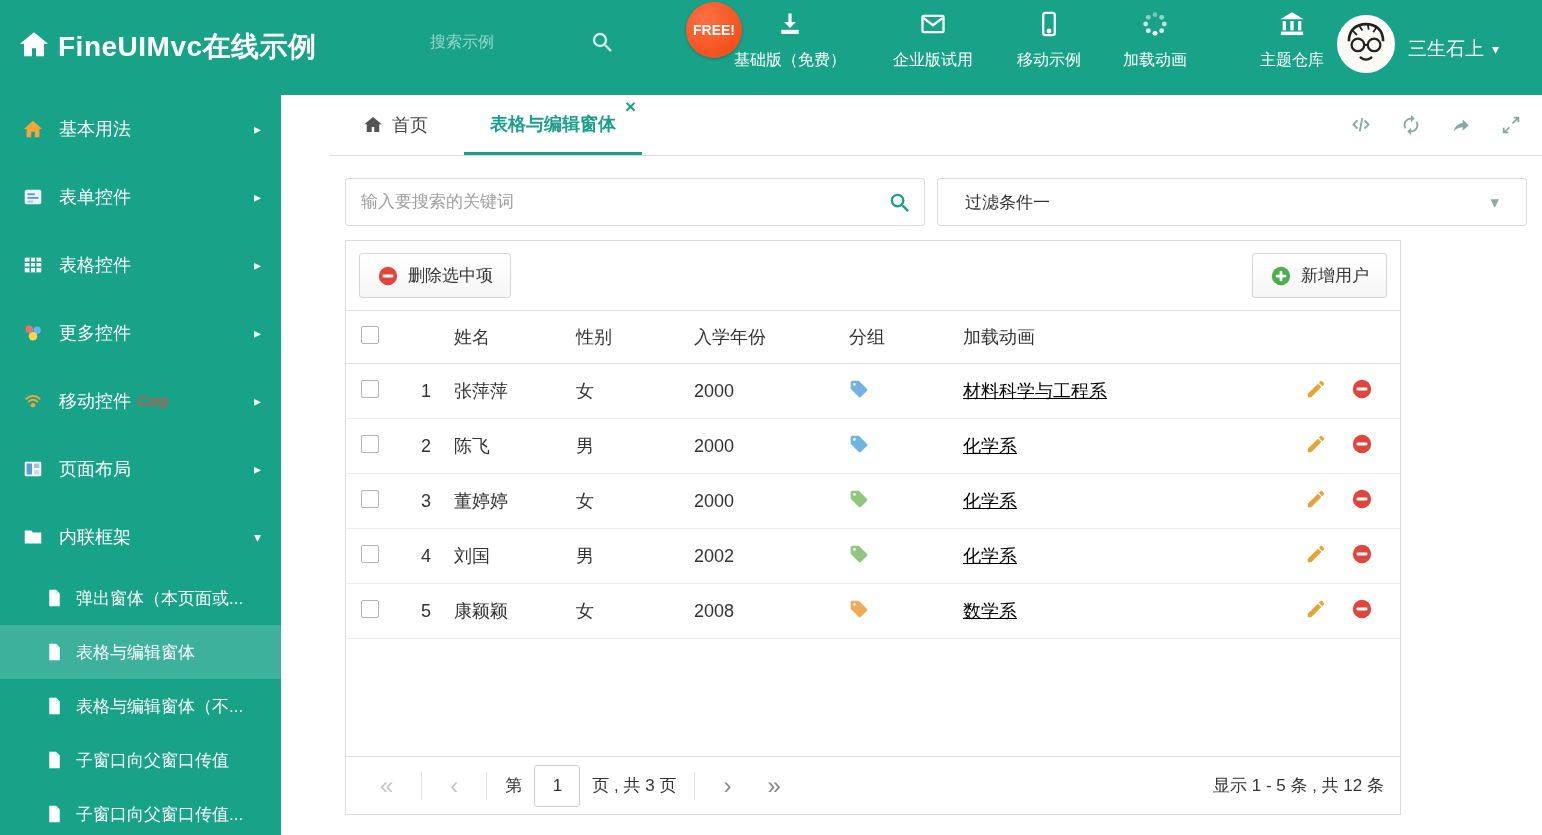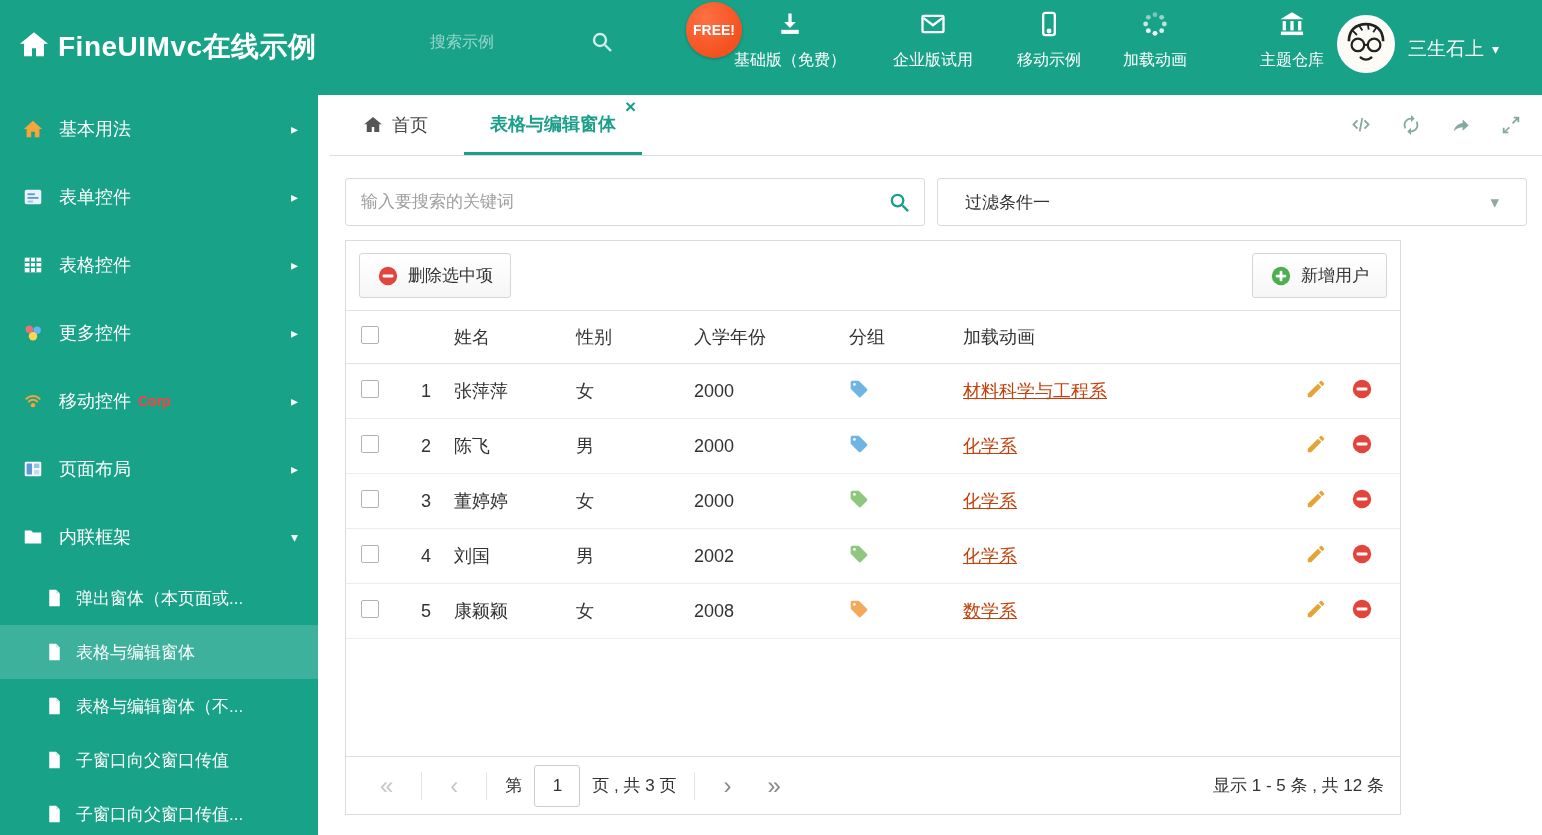--- a/index.html
+++ b/index.html
@@ -21,26 +21,26 @@
   .hdr-nav-item { position:absolute; top:10px; width:150px; display:flex; flex-direction:column; align-items:center; gap:8px; cursor:pointer; }
   .hdr-nav-item svg { width:28px; height:28px; }
   .hdr-nav-label { font-size:16px; white-space:nowrap; }
   .avatar { position:absolute; left:1337px; top:15px; width:58px; height:58px; border-radius:50%; overflow:hidden;
     border:2px solid #fff; background:#FDFBF5; cursor:pointer; }
   .avatar svg { width:100%; height:100%; }
   .hdr-user { position:absolute; left:1408px; top:36px; display:flex; align-items:center; gap:8px; font-size:19px; cursor:pointer; }
   .hdr-user .caret { font-size:14px; }
 
   
-  .side { position:absolute; top:95px; left:0; width:318px; height:740px; background:#18A288; color:#fff; overflow:hidden; }
+  .side { position:absolute; top:95px; left:0; width:281px; height:740px; background:#18A288; color:#fff; overflow:hidden; }
   .mi { height:68px; display:flex; align-items:center; padding:0 20px 0 22px; font-size:18px; cursor:pointer; }
   .mi-icon { width:22px; height:22px; margin-right:15px; flex:none; }
   .mi-icon svg { width:22px; height:22px; display:block; }
   .mi-chev { margin-left:auto; font-size:14px; opacity:.95; }
-  .corp { color:#FF4040; font-size:14px; margin-left:7px;font-weight:bold; }
+  .corp { color:#FF4040; font-size:14px; margin-left:7px; }
   .smi { height:54px; display:flex; align-items:center; padding-left:46px; font-size:17px; cursor:pointer; }
   .smi.active { background:rgba(255,255,255,.17); }
   .smi-icon { width:17px; height:18px; margin-right:13px; flex:none; }
   .smi-icon svg { width:17px; height:18px; display:block; }
 
   
   .main { position:absolute; top:95px; left:330px; width:1212px; height:740px; background:#fff; }
 
   .tabbar { height:61px; border-bottom:1px solid #DDDDDD; display:flex; align-items:stretch; padding-left:15px; position:relative; }
   .tab { display:flex; align-items:center; gap:9px; padding:0 18px; font-size:18px; color:#444; cursor:pointer; position:relative; }
@@ -67,21 +67,21 @@
 
   .grid-row { display:grid; grid-template-columns:55px 42px 122px 118px 155px 114px 1fr 46px 60px;
     align-items:center; height:55px; border-bottom:1px solid #EDEDED; font-size:18px; color:#333; }
   .grid-head { border-top:1px solid #E3E3E3; border-bottom:1px solid #E3E3E3; height:54px; }
   .cell { padding-left:11px; white-space:nowrap; overflow:hidden; }
   .cell-check { padding-left:15px; }
   .cell-num { padding-left:20px; }
   .cb { display:inline-block; width:18px; height:18px; border:1px solid #B3B3B3; border-radius:2px; background:#fff; cursor:pointer; }
   .tag { display:inline-flex; width:20px; height:20px; }
   .tag svg { width:20px; height:20px; }
-  .major-link { color:#c2410c; text-decoration:underline; cursor:pointer; }
+  .major-link { color:#000000; text-decoration:underline; cursor:pointer; }
   .ico-edit, .ico-del { display:inline-flex; width:22px; height:22px; cursor:pointer; }
   .ico-edit svg, .ico-del svg { width:22px; height:22px; }
 
   .pager { position:absolute; left:0; bottom:0; width:100%; height:58px; border-top:1px solid #DDDDDD;
     display:flex; align-items:center; padding:0 16px; font-size:17px; color:#333; }
   .pg-arrow { font-size:24px; padding:0 18px; cursor:pointer; line-height:1; }
   .pg-disabled { color:#C6C6C6; }
   .pg-enabled { color:#8A8A8A; }
   .pg-sep { width:1px; height:28px; background:#E4E4E4; margin:0 10px; }
   .pg-label { padding:0 8px; white-space:pre; }

